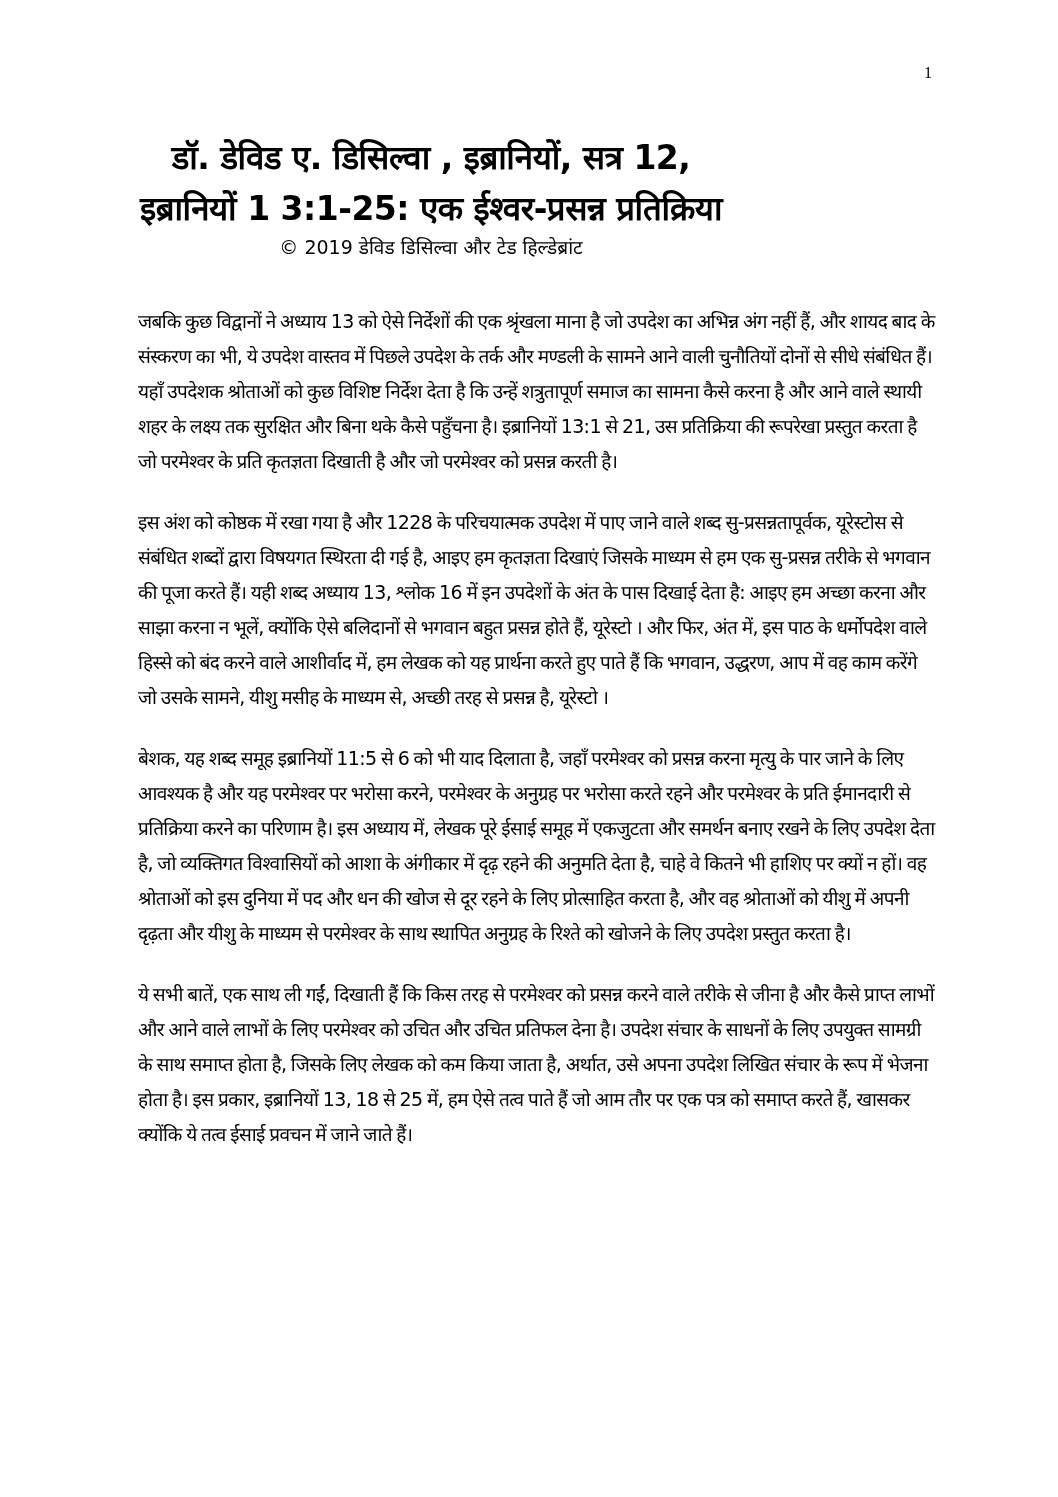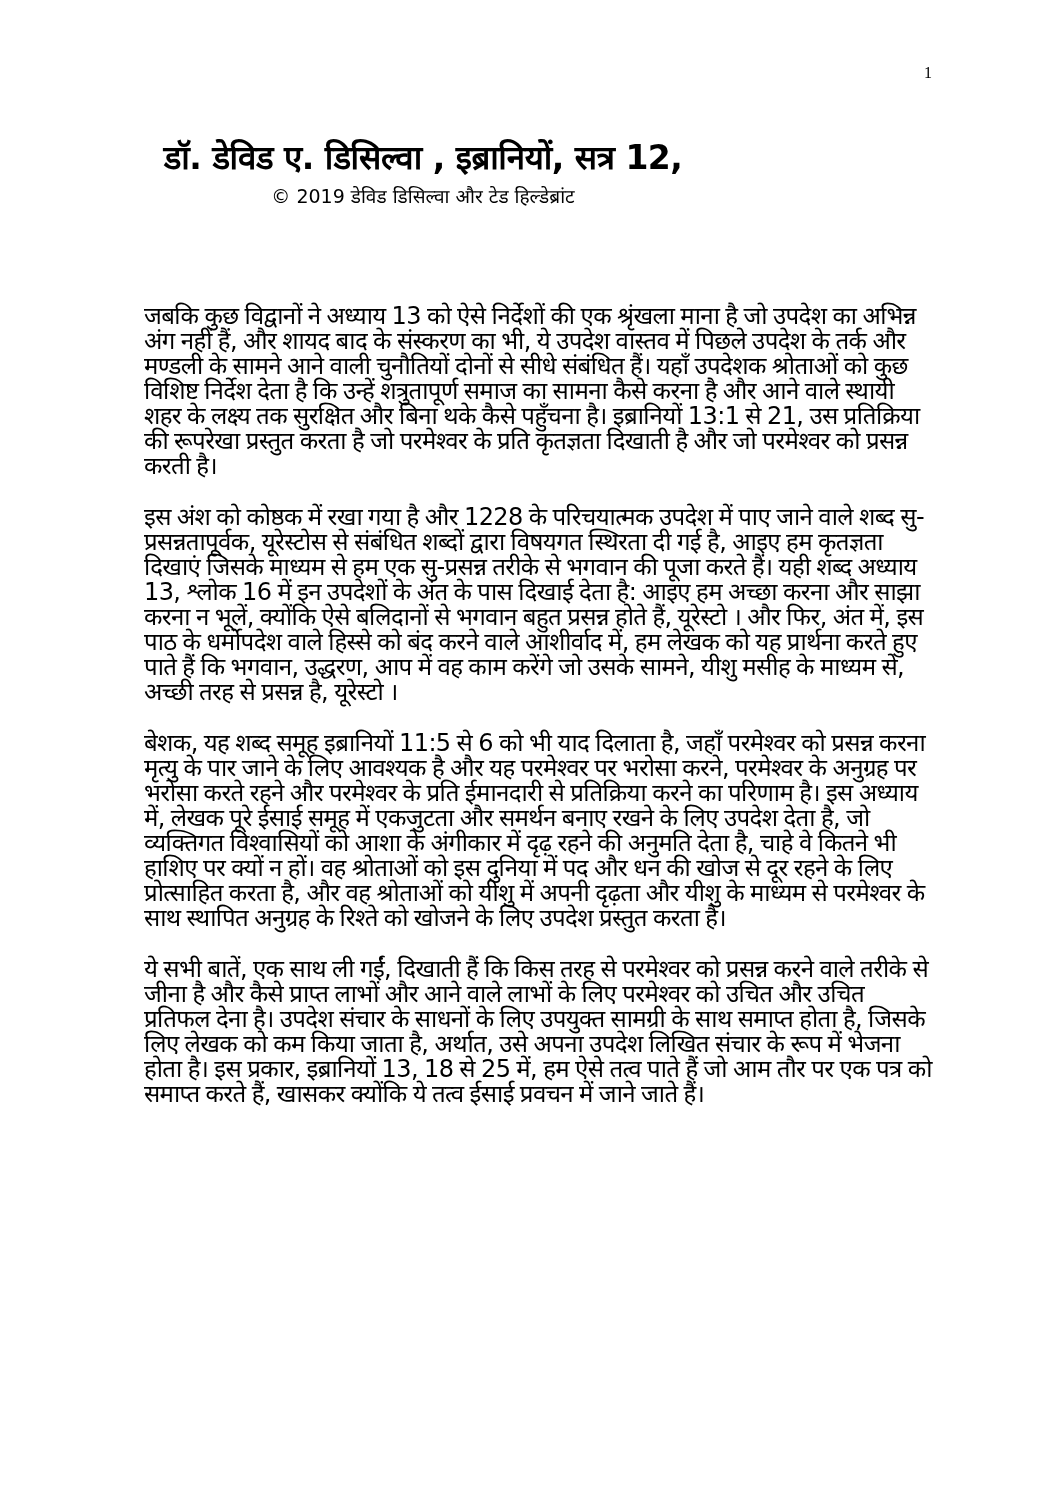--- a/index.html
+++ b/index.html
@@ -18,21 +18,21 @@
     .page-number {
       position: absolute;
       top: 64px;
       left: 924px;
       font-family: "Liberation Serif", "DejaVu Serif", serif;
       font-size: 16px;
     }
     .header {
       position: absolute;
       top: 132px;
-      left: 0;
+      left: 8px;
       width: 846px;
       text-align: center;
     }
     .title {
       margin: 0;
       font-weight: bold;
       font-size: 33px;
       line-height: 51px;
       letter-spacing: -0.5px;
     }
@@ -41,35 +41,36 @@
       font-size: 19px;
       line-height: 26px;
     }
     .body-text {
       position: absolute;
       top: 304px;
       left: 128px;
       width: 808px;
     }
     .para {
-      margin: 0 0 26px 16px;
-      font-size: 24px;
-      line-height: 25px;
+      margin: 0 0 26px 10px;
+      font-size: 19px;
+      line-height: 35px;
       letter-spacing: -0.6px;
       word-spacing: -1px;
     }
   </style>
 </head>
 <body>
 
 <div class="page-number">1</div>
 
 <div class="header">
   <h1 class="title">
     <span>डॉ. डेविड ए. डिसिल्वा , इब्रानियों, सत्र 12,</span><br>
+    <span>इब्रानियों 1 3:1-25: एक ईश्वर-प्रसन्न प्रतिक्रिया</span>
   </h1>
   <p class="copyright">© 2019 डेविड डिसिल्वा और टेड हिल्डेब्रांट</p>
 </div>
 
 <div class="body-text">
   <p class="para">जबकि कुछ विद्वानों ने अध्याय 13 को ऐसे निर्देशों की एक श्रृंखला माना है जो उपदेश का अभिन्न अंग नहीं हैं, और शायद बाद के संस्करण का भी, ये उपदेश वास्तव में पिछले उपदेश के तर्क और मण्डली के सामने आने वाली चुनौतियों दोनों से सीधे संबंधित हैं। यहाँ उपदेशक श्रोताओं को कुछ विशिष्ट निर्देश देता है कि उन्हें शत्रुतापूर्ण समाज का सामना कैसे करना है और आने वाले स्थायी शहर के लक्ष्य तक सुरक्षित और बिना थके कैसे पहुँचना है। इब्रानियों 13:1 से 21, उस प्रतिक्रिया की रूपरेखा प्रस्तुत करता है जो परमेश्वर के प्रति कृतज्ञता दिखाती है और जो परमेश्वर को प्रसन्न करती है।</p>
   <p class="para">इस अंश को कोष्ठक में रखा गया है और 1228 के परिचयात्मक उपदेश में पाए जाने वाले शब्द सु-प्रसन्नतापूर्वक, यूरेस्टोस से संबंधित शब्दों द्वारा विषयगत स्थिरता दी गई है, आइए हम कृतज्ञता दिखाएं जिसके माध्यम से हम एक सु-प्रसन्न तरीके से भगवान की पूजा करते हैं। यही शब्द अध्याय 13, श्लोक 16 में इन उपदेशों के अंत के पास दिखाई देता है: आइए हम अच्छा करना और साझा करना न भूलें, क्योंकि ऐसे बलिदानों से भगवान बहुत प्रसन्न होते हैं, यूरेस्टो । और फिर, अंत में, इस पाठ के धर्मोपदेश वाले हिस्से को बंद करने वाले आशीर्वाद में, हम लेखक को यह प्रार्थना करते हुए पाते हैं कि भगवान, उद्धरण, आप में वह काम करेंगे जो उसके सामने, यीशु मसीह के माध्यम से, अच्छी तरह से प्रसन्न है, यूरेस्टो ।</p>
   <p class="para">बेशक, यह शब्द समूह इब्रानियों 11:5 से 6 को भी याद दिलाता है, जहाँ परमेश्वर को प्रसन्न करना मृत्यु के पार जाने के लिए आवश्यक है और यह परमेश्वर पर भरोसा करने, परमेश्वर के अनुग्रह पर भरोसा करते रहने और परमेश्वर के प्रति ईमानदारी से प्रतिक्रिया करने का परिणाम है। इस अध्याय में, लेखक पूरे ईसाई समूह में एकजुटता और समर्थन बनाए रखने के लिए उपदेश देता है, जो व्यक्तिगत विश्वासियों को आशा के अंगीकार में दृढ़ रहने की अनुमति देता है, चाहे वे कितने भी हाशिए पर क्यों न हों। वह श्रोताओं को इस दुनिया में पद और धन की खोज से दूर रहने के लिए प्रोत्साहित करता है, और वह श्रोताओं को यीशु में अपनी दृढ़ता और यीशु के माध्यम से परमेश्वर के साथ स्थापित अनुग्रह के रिश्ते को खोजने के लिए उपदेश प्रस्तुत करता है।</p>
   <p class="para">ये सभी बातें, एक साथ ली गईं, दिखाती हैं कि किस तरह से परमेश्वर को प्रसन्न करने वाले तरीके से जीना है और कैसे प्राप्त लाभों और आने वाले लाभों के लिए परमेश्वर को उचित और उचित प्रतिफल देना है। उपदेश संचार के साधनों के लिए उपयुक्त सामग्री के साथ समाप्त होता है, जिसके लिए लेखक को कम किया जाता है, अर्थात, उसे अपना उपदेश लिखित संचार के रूप में भेजना होता है। इस प्रकार, इब्रानियों 13, 18 से 25 में, हम ऐसे तत्व पाते हैं जो आम तौर पर एक पत्र को समाप्त करते हैं, खासकर क्योंकि ये तत्व ईसाई प्रवचन में जाने जाते हैं।</p>
 </div>

